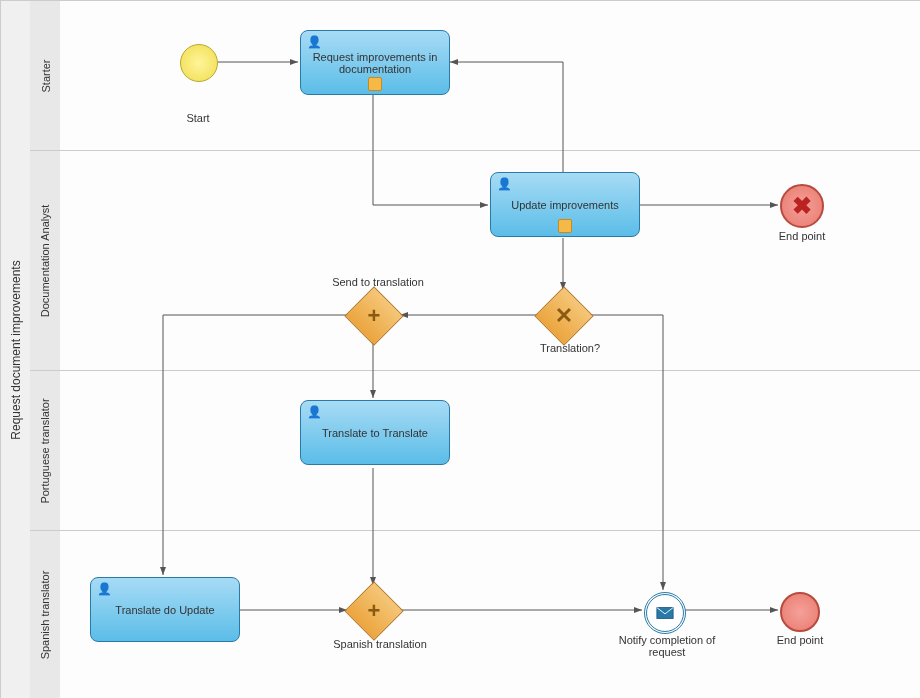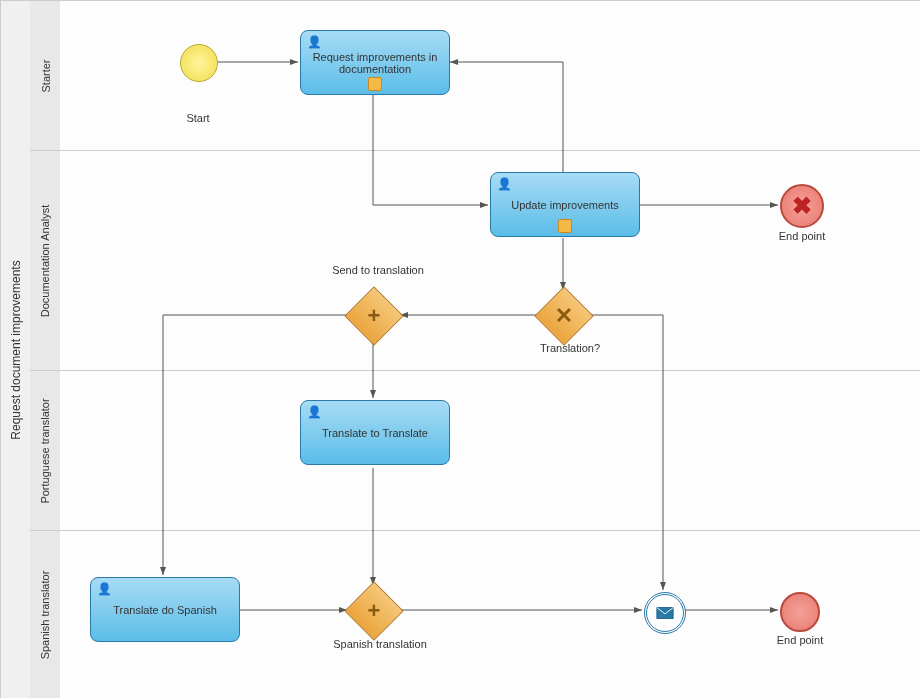--- a/index.html
+++ b/index.html
@@ -263,40 +263,41 @@
   <div class="label" style="left:772px;top:230px;width:60px;">End point</div>
 
   <div class="gateway" style="left:543px;top:295px;">
     <span class="gw-symbol">✕</span>
   </div>
   <div class="label" style="left:530px;top:342px;width:80px;">Translation?</div>
 
   <div class="gateway" style="left:353px;top:295px;">
     <span class="gw-symbol">+</span>
   </div>
-  <div class="label" style="left:323px;top:264px;width:110px;">Send to translation</div>
+  <div class="label" style="left:323px;top:276px;width:110px;">Send to translation</div>
 
   <div class="task" style="left:300px;top:400px;width:150px;height:65px;">
     <span class="user-icon">👤</span>
     <span>Translate to Translate</span>
   </div>
 
   <div class="task" style="left:90px;top:577px;width:150px;height:65px;">
     <span class="user-icon">👤</span>
-    <span>Translate do Spanish</span>
+    <span>Translate do Update</span>
   </div>
 
   <div class="gateway" style="left:353px;top:590px;">
     <span class="gw-symbol">+</span>
   </div>
   <div class="label" style="left:320px;top:638px;width:120px;">Spanish translation</div>
 
   <div class="message-event" style="left:644px;top:592px;">
     <svg viewBox="0 0 20 14">
       <rect x="1" y="1" width="18" height="12" fill="#2a7aa8" stroke="#1a5a88"></rect>
       <path d="M1 1 L10 8 L19 1" fill="none" stroke="#fff" stroke-width="1"></path>
     </svg>
   </div>
+  <div class="label" style="left:612px;top:634px;width:110px;">Notify completion of request</div>
 
   <div class="end-event" style="left:780px;top:592px;"></div>
   <div class="label" style="left:770px;top:634px;width:60px;">End point</div>
 
 </div>
 
 </body></html>

